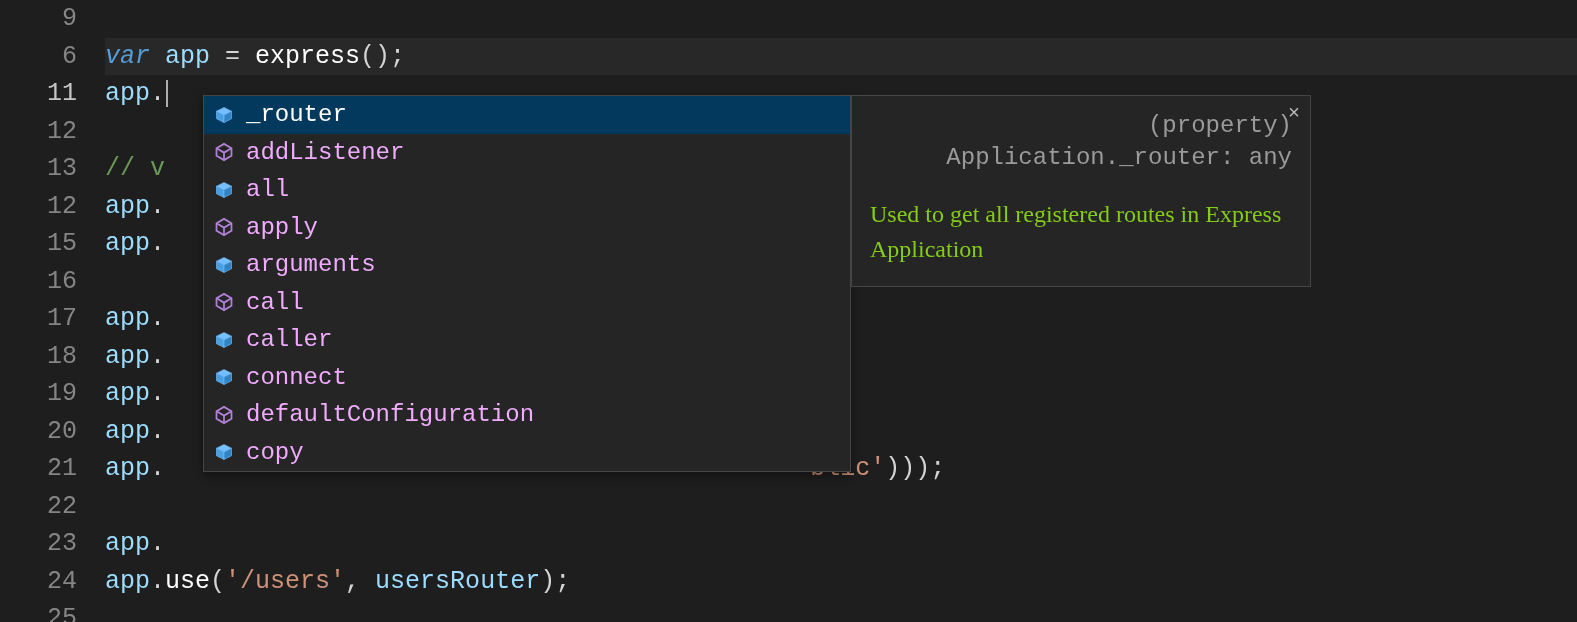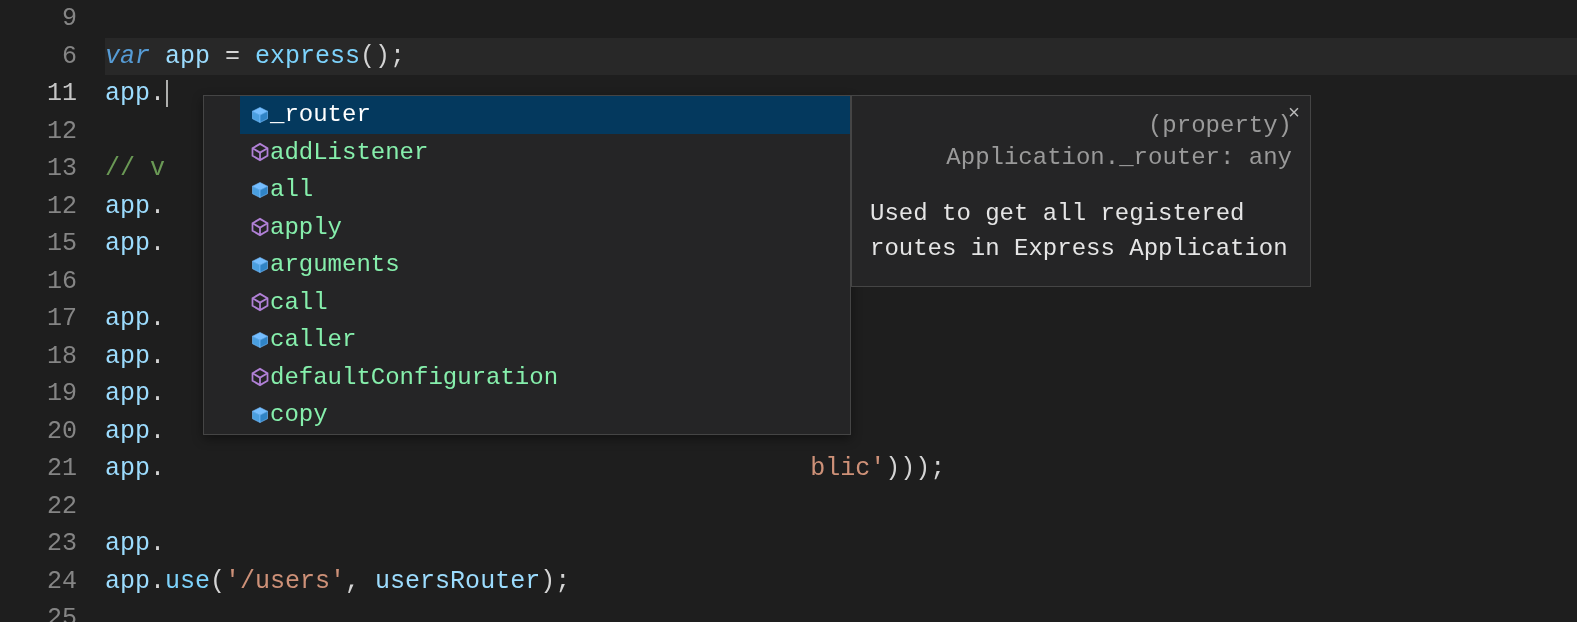--- a/index.html
+++ b/index.html
@@ -19,21 +19,21 @@
     text-align:right;
     color:#858585;
     padding-right:28px;
     user-select:none;
   }
   .gutter div, .code-line { height:37.5px; line-height:37.5px; white-space:pre; }
   .gutter .current { color:#c6c6c6; }
   .code { flex:1; position:relative; }
   .tok-keyword { color:#569cd6;font-style:italic; }
   .tok-var     { color:#9cdcfe; }
-  .tok-func    { color:#7dd3fc; }
+  .tok-func    { color:#ffffff; }
   .tok-str     { color:#ce9178; }
   .tok-comment { color:#6a9955; }
   .tok-punct   { color:#d4d4d4; }
   .current-line-bg {
     position:absolute;
     left:0; right:0;
     background:#282828;
     height:37.5px;
     top:37.5px;
     z-index:0;
@@ -55,25 +55,25 @@
     border:1px solid #454545;
     box-shadow:0 4px 10px rgba(0,0,0,.4);
     z-index:10;
     font-size:24px;
   }
   .suggest-row {
     display:flex;
     align-items:center;
     height:37.5px;
     padding:0 10px;
+    gap:12px;
     cursor:pointer;
-    margin-left:36px;
   }
   .suggest-row.selected { background:#04395e; }
-  .suggest-label { color:#86efac; }
+  .suggest-label { color:#f0abfc; }
   .suggest-row.selected .suggest-label { color:#ffffff; }
   .icon-box {
     width:20px; height:20px;
     flex:0 0 20px;
     display:flex; align-items:center; justify-content:center;
   }
   .icon-box svg { width:20px; height:20px; display:block; }
   
   .details {
     position:absolute;
@@ -86,21 +86,21 @@
     font-size:24px;
     color:#cccccc;
   }
   .details-sig {
     font-family:Consolas,'Courier New',monospace;
     color:#9a9a9a;
     margin-bottom:22px;
     line-height:1.35;
     text-align:right;
   }
-  .details-doc { color:#e5e5e5; line-height:1.45; }
+  .details-doc { color:#84cc16; line-height:1.45;font-family:Liberation Serif, serif; }
   .details-close {
     position:absolute;
     top:6px; right:10px;
     color:#bbbbbb;
     font-size:20px;
     cursor:pointer;
   }
 </style>
 </head>
 <body>
@@ -245,20 +245,32 @@
             <path d="M2 5 L2 11 L8 14 L8 8 Z" fill="#4a9fe0"></path>
             <path d="M14 5 L14 11 L8 14 L8 8 Z" fill="#3084c6"></path>
           </g>
         </svg>
       </span>
       <span class="suggest-label">caller</span>
     </div>
     <div class="suggest-row">
       <span class="icon-box">
         <svg viewBox="0 0 16 16">
+          <g fill="#75beff" stroke="#75beff" stroke-width="0.5">
+            <path d="M8 2 L14 5 L8 8 L2 5 Z" fill="#75beff"></path>
+            <path d="M2 5 L2 11 L8 14 L8 8 Z" fill="#4a9fe0"></path>
+            <path d="M14 5 L14 11 L8 14 L8 8 Z" fill="#3084c6"></path>
+          </g>
+        </svg>
+      </span>
+      <span class="suggest-label">connect</span>
+    </div>
+    <div class="suggest-row">
+      <span class="icon-box">
+        <svg viewBox="0 0 16 16">
           <g fill="none" stroke="#b180d7" stroke-width="1.4">
             <path d="M8 1.5 L14 5 L14 11 L8 14.5 L2 11 L2 5 Z"></path>
             <path d="M2 5 L8 8.5 L14 5"></path>
             <path d="M8 8.5 L8 14.5"></path>
           </g>
         </svg>
       </span>
       <span class="suggest-label">defaultConfiguration</span>
     </div>
     <div class="suggest-row">

